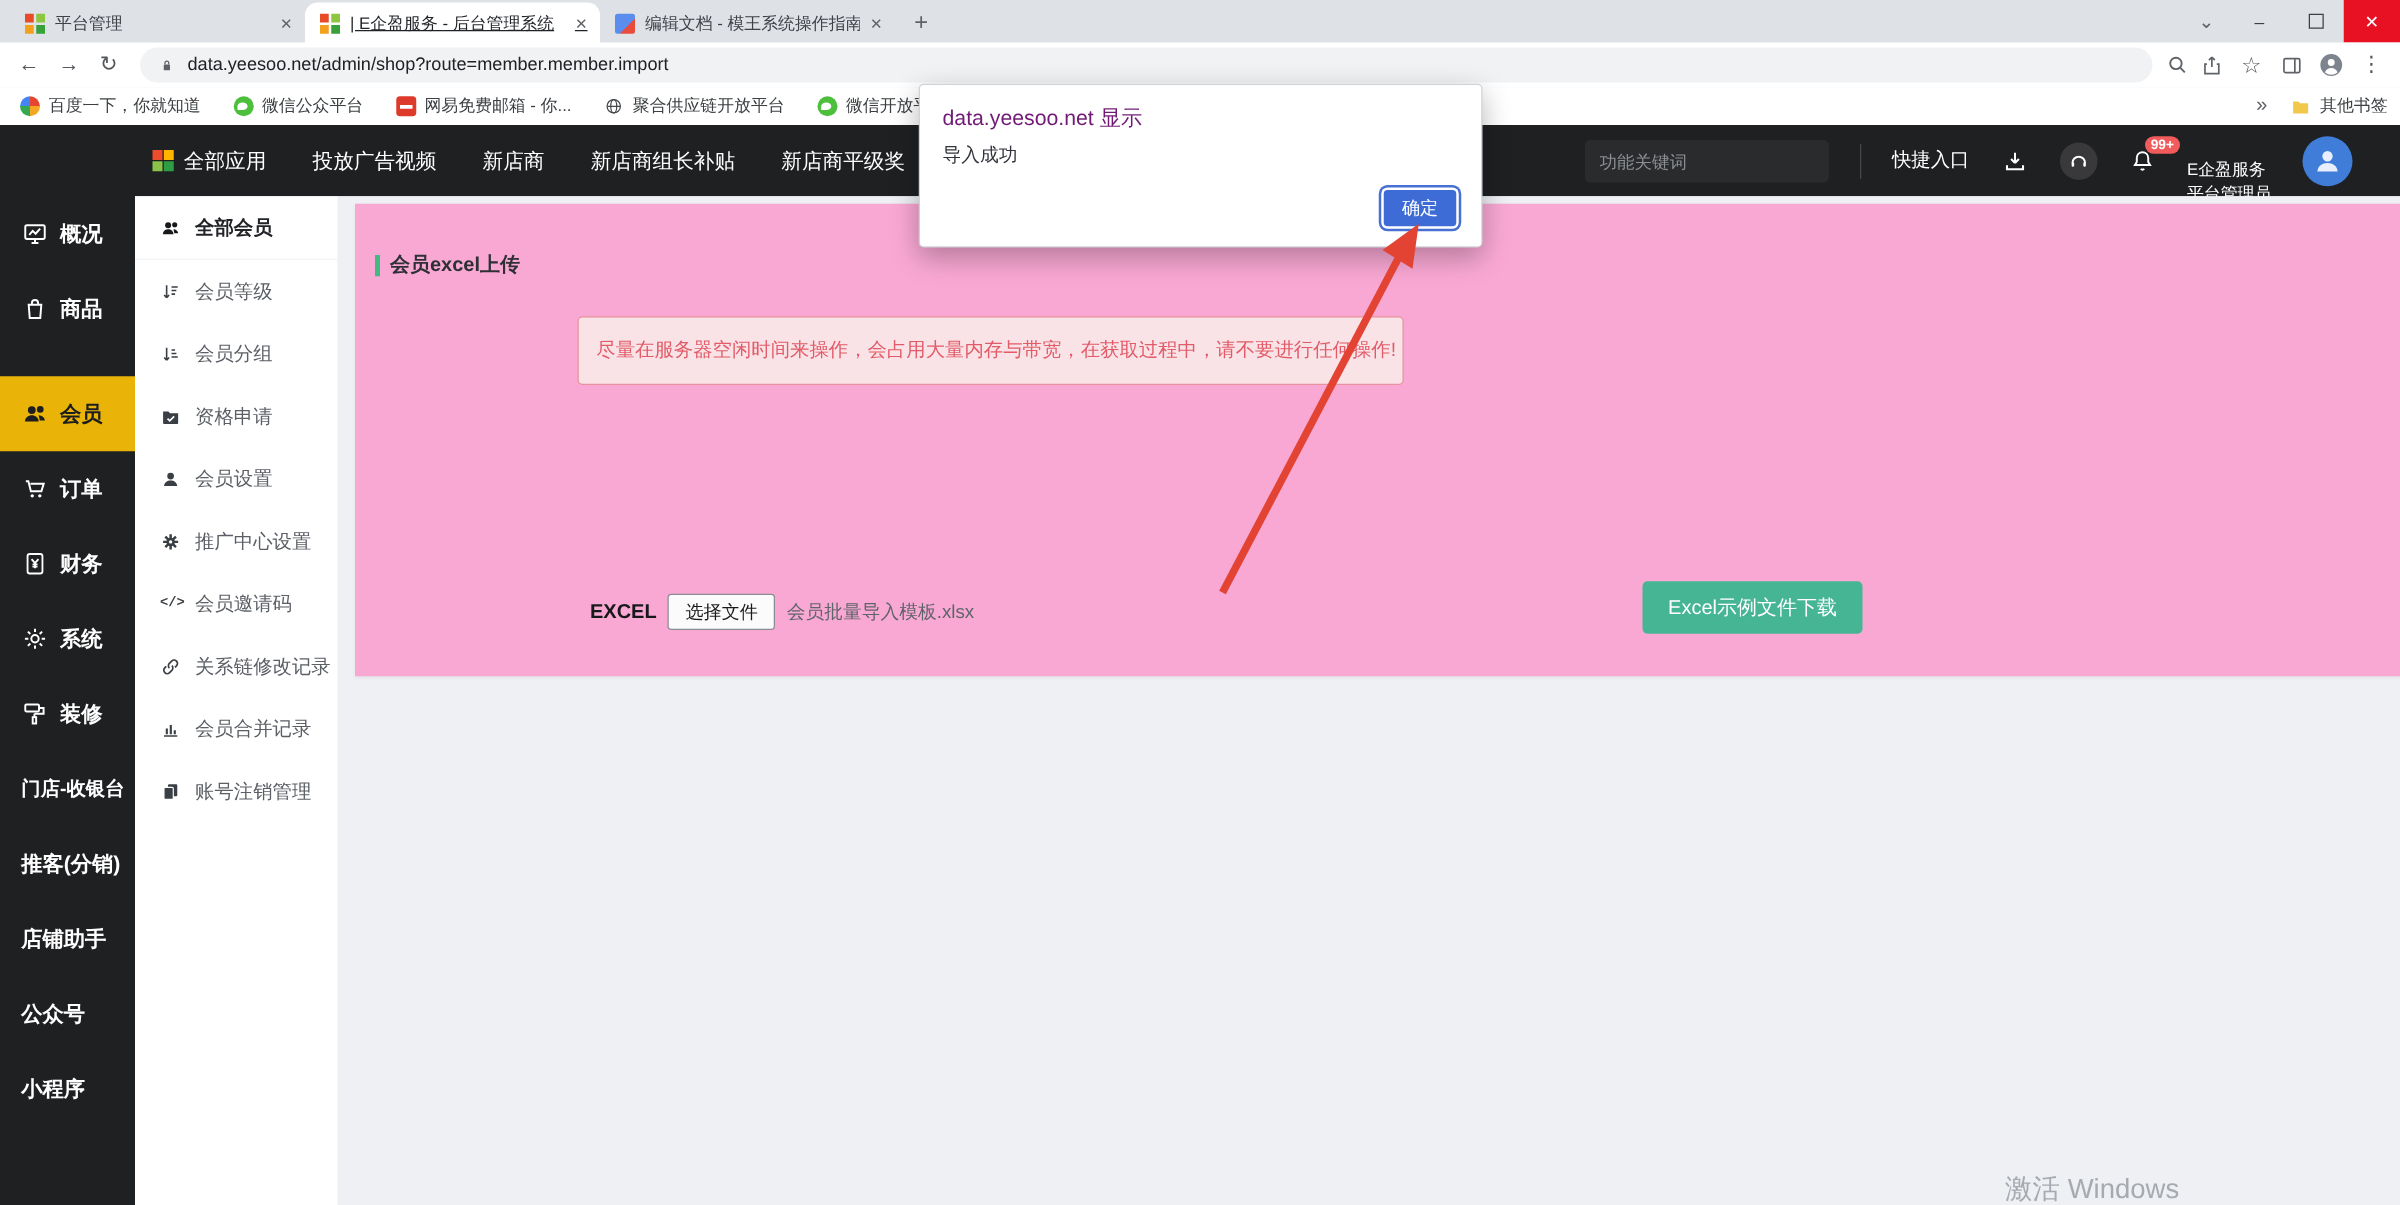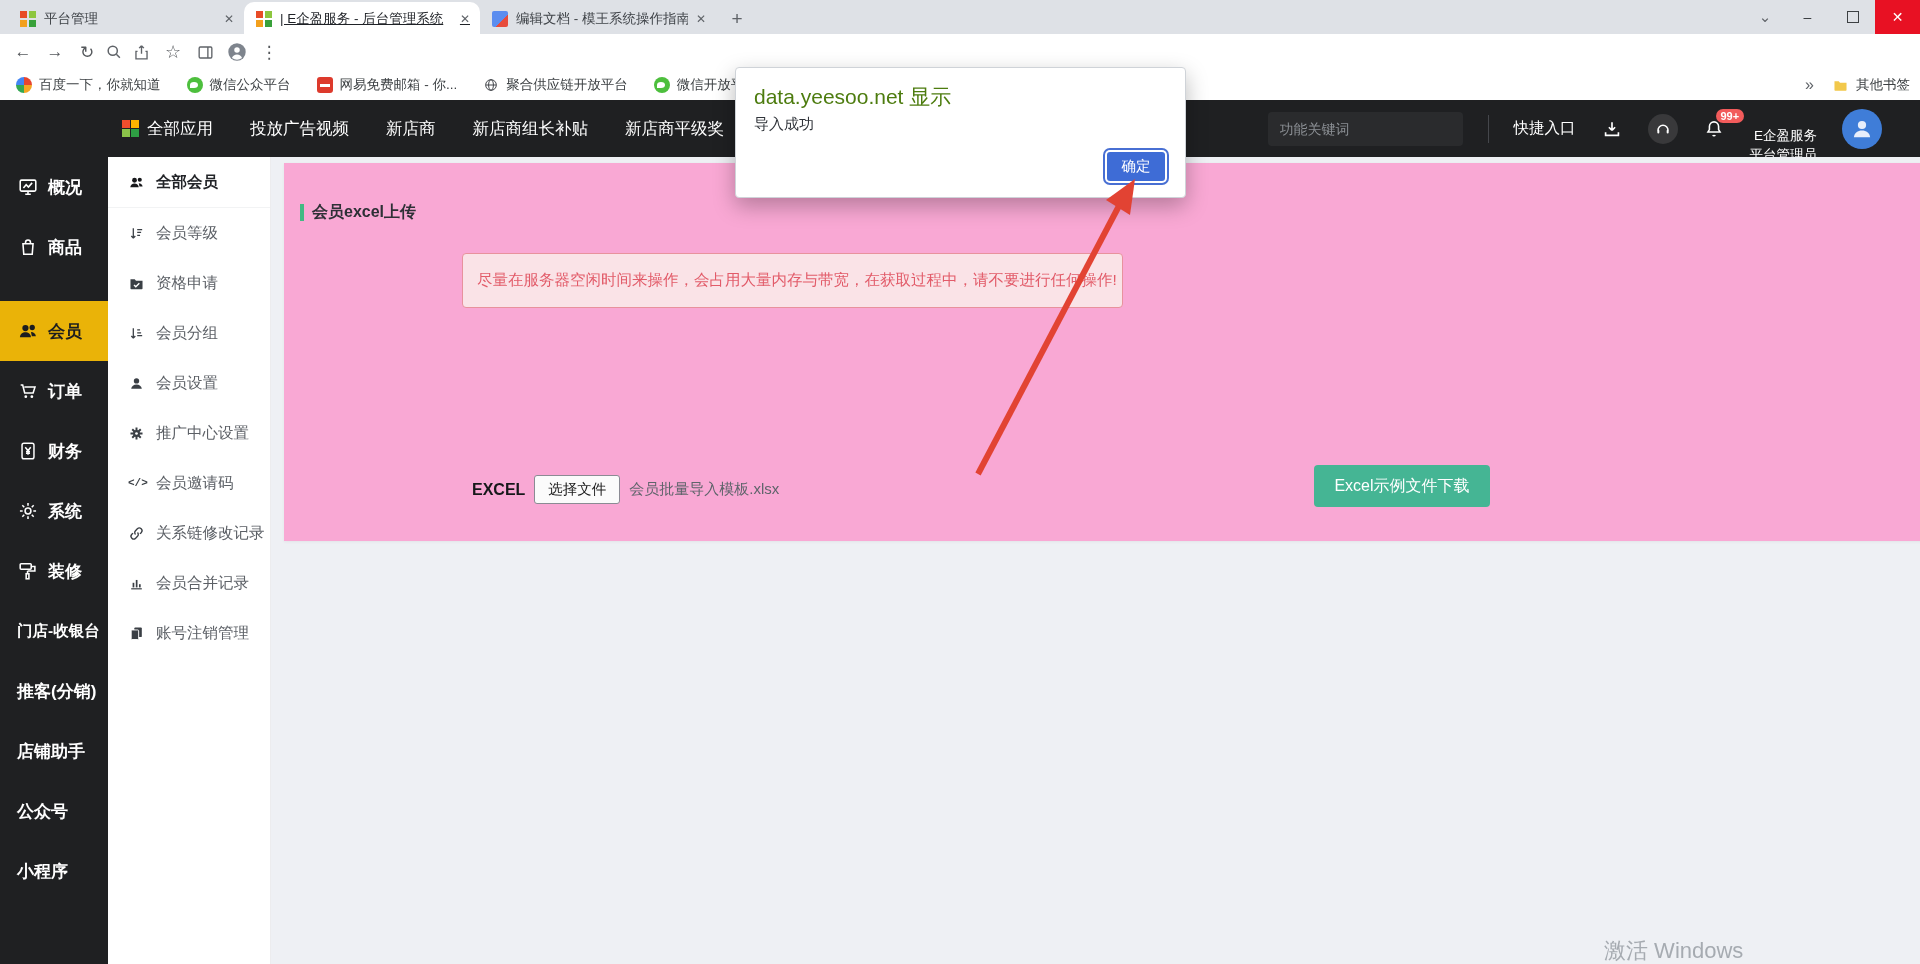--- a/index.html
+++ b/index.html
@@ -58,21 +58,21 @@
   .appgrid i:nth-child(3){background:#8bc34a;}.appgrid i:nth-child(4){background:#2e9e44;}
   .nav-right{margin-left:auto;display:flex;align-items:center;gap:25px;padding-right:38px;}
   .nav-search{width:195px;height:34px;background:#2a2b2d;border:none;border-radius:4px;color:#ddd;padding:0 12px;font-size:14px;box-sizing:border-box;}
   .nav-search::placeholder{color:#8b8f94;}
   .nav-divider{width:1px;height:28px;background:#45474c;}
   .quick{font-size:15.5px;}
   .nav-ic{width:22px;height:22px;color:#fff;}
   .assistant{width:30px;height:30px;border-radius:50%;background:#39393b;}
   .bell-wrap{position:relative;}
   .badge{position:absolute;top:-9px;left:13px;background:#f25b5b;color:#fff;font-size:11px;font-weight:700;padding:1px 5px;border-radius:9px;}
-  .profile{text-align:right;font-size:13.5px;line-height:1.4;margin-top:34px;}
+  .profile{font-size:13.5px;line-height:1.4;margin-top:34px;}
   .avatar{width:40px;height:40px;border-radius:50%;background:#3f7dd8;color:#e8eefb;}
   .avatar svg{width:26px;height:26px;}
 
   .rail-item{height:60px;display:flex;align-items:center;gap:9px;padding-left:17px;color:#fff;font-size:17px;font-weight:600;white-space:nowrap;}
   .rail-item.active{background:#eab308;color:#1c1d1f;margin-top:24px;}
   .rail-ic{width:22px;height:22px;flex:none;}
 
   .submenu{position:absolute;top:157px;left:108px;width:163px;bottom:0;background:#fff;border-right:1px solid #ececee;box-sizing:border-box;}
   .sub-item{height:50px;display:flex;align-items:center;gap:11px;padding-left:20px;color:#5c6066;font-size:15.5px;white-space:nowrap;}
   .sub-item.active{color:#222428;font-weight:700;border-bottom:1px solid #f2f3f4;}
@@ -89,21 +89,21 @@
   .g1{position:absolute;left:56px;top:26px;}
   .g2{position:absolute;left:138px;top:70px;}
   .filerow{position:absolute;left:188px;top:312px;display:flex;align-items:center;gap:9px;text-align:right;}
   .excel-label{font-weight:700;font-size:16px;color:#17181a;}
   .choose{height:27px;padding:0 13px;background:#fbfbfb;border:1px solid #8b8b94;border-radius:3px;font-size:14.5px;color:#1a1a1a;display:flex;align-items:center;}
   .filename{font-size:15px;color:#5f646b;}
   .dlbtn{position:absolute;left:1030px;top:302px;width:176px;height:42px;background:#45b594;color:#fff;font-size:16px;border:none;border-radius:4px;cursor:pointer;}
 
   
   .dialog{position:absolute;left:735px;top:67px;width:449px;height:129px;background:#fff;border:1px solid #cfd3d8;border-radius:4px;box-shadow:0 8px 22px rgba(0,0,0,.28);z-index:50;}
-  .dlg-title{position:absolute;left:18px;top:15px;font-size:21px;color:#4d7c0f;}
+  .dlg-title{position:absolute;left:18px;top:15px;font-size:17px;color:#701a75;}
   .dlg-body{position:absolute;left:18px;top:47px;font-size:15px;color:#30343a;}
   .dlg-btn{position:absolute;right:20px;bottom:16px;width:58px;height:29px;background:#3e6cd6;color:#fff;font-size:14.5px;border:none;border-radius:3px;box-shadow:0 0 0 2px #fff,0 0 0 4px #486fd3;cursor:pointer;}
 
   .anno{position:absolute;left:0;top:0;width:1920px;height:964px;z-index:60;pointer-events:none;}
   .watermark{position:absolute;left:1604px;top:936px;font-size:22px;color:#a6abb1;z-index:5;white-space:nowrap;}
   svg.icon{display:block;}
 </style>
 </head>
 <body>
 
@@ -290,20 +290,26 @@
           <span class="maxbox"></span>
         </div>
       <div class="win-btn close ctr">✕</div>
     </div>
   </div>
 
   <div class="toolbar">
     <div class="tb-btn ctr">←</div>
     <div class="tb-btn ctr">→</div>
     <div class="tb-btn ctr">↻</div>
+    <div class="omnibox">
+      <svg class="icon" width="15" height="15" style="color:#5f6368">
+          <use href="#i-lock"></use>
+        </svg>
+      <span class="url">data.yeesoo.net/admin/shop?route=member.member.import</span>
+    </div>
     <svg class="icon tb-ic">
         <use href="#i-magnify"></use>
       </svg>
     <div class="tb-btn ctr" style="font-size:15px">
         <svg class="icon" width="19" height="19" style="color:#5f6368">
           <use href="#i-send"></use>
         </svg>
       </div>
     <div class="tb-btn ctr" style="font-size:18px">☆</div>
     <div class="tb-btn ctr">
@@ -487,29 +493,29 @@
         <span>全部会员</span>
       </div>
     <div class="sub-item">
         <svg class="icon sub-ic">
           <use href="#i-sort1"></use>
         </svg>
         <span>会员等级</span>
       </div>
     <div class="sub-item">
         <svg class="icon sub-ic">
+          <use href="#i-sort2"></use>
+        </svg>
+        <span>会员分组</span>
+      </div>
+    <div class="sub-item">
+        <svg class="icon sub-ic">
           <use href="#i-folderck"></use>
         </svg>
         <span>资格申请</span>
-      </div>
-    <div class="sub-item">
-        <svg class="icon sub-ic">
-          <use href="#i-sort2"></use>
-        </svg>
-        <span>会员分组</span>
       </div>
     <div class="sub-item">
         <svg class="icon sub-ic">
           <use href="#i-userfill"></use>
         </svg>
         <span>会员设置</span>
       </div>
     <div class="sub-item">
         <svg class="icon sub-ic">
           <use href="#i-gearfill"></use>

